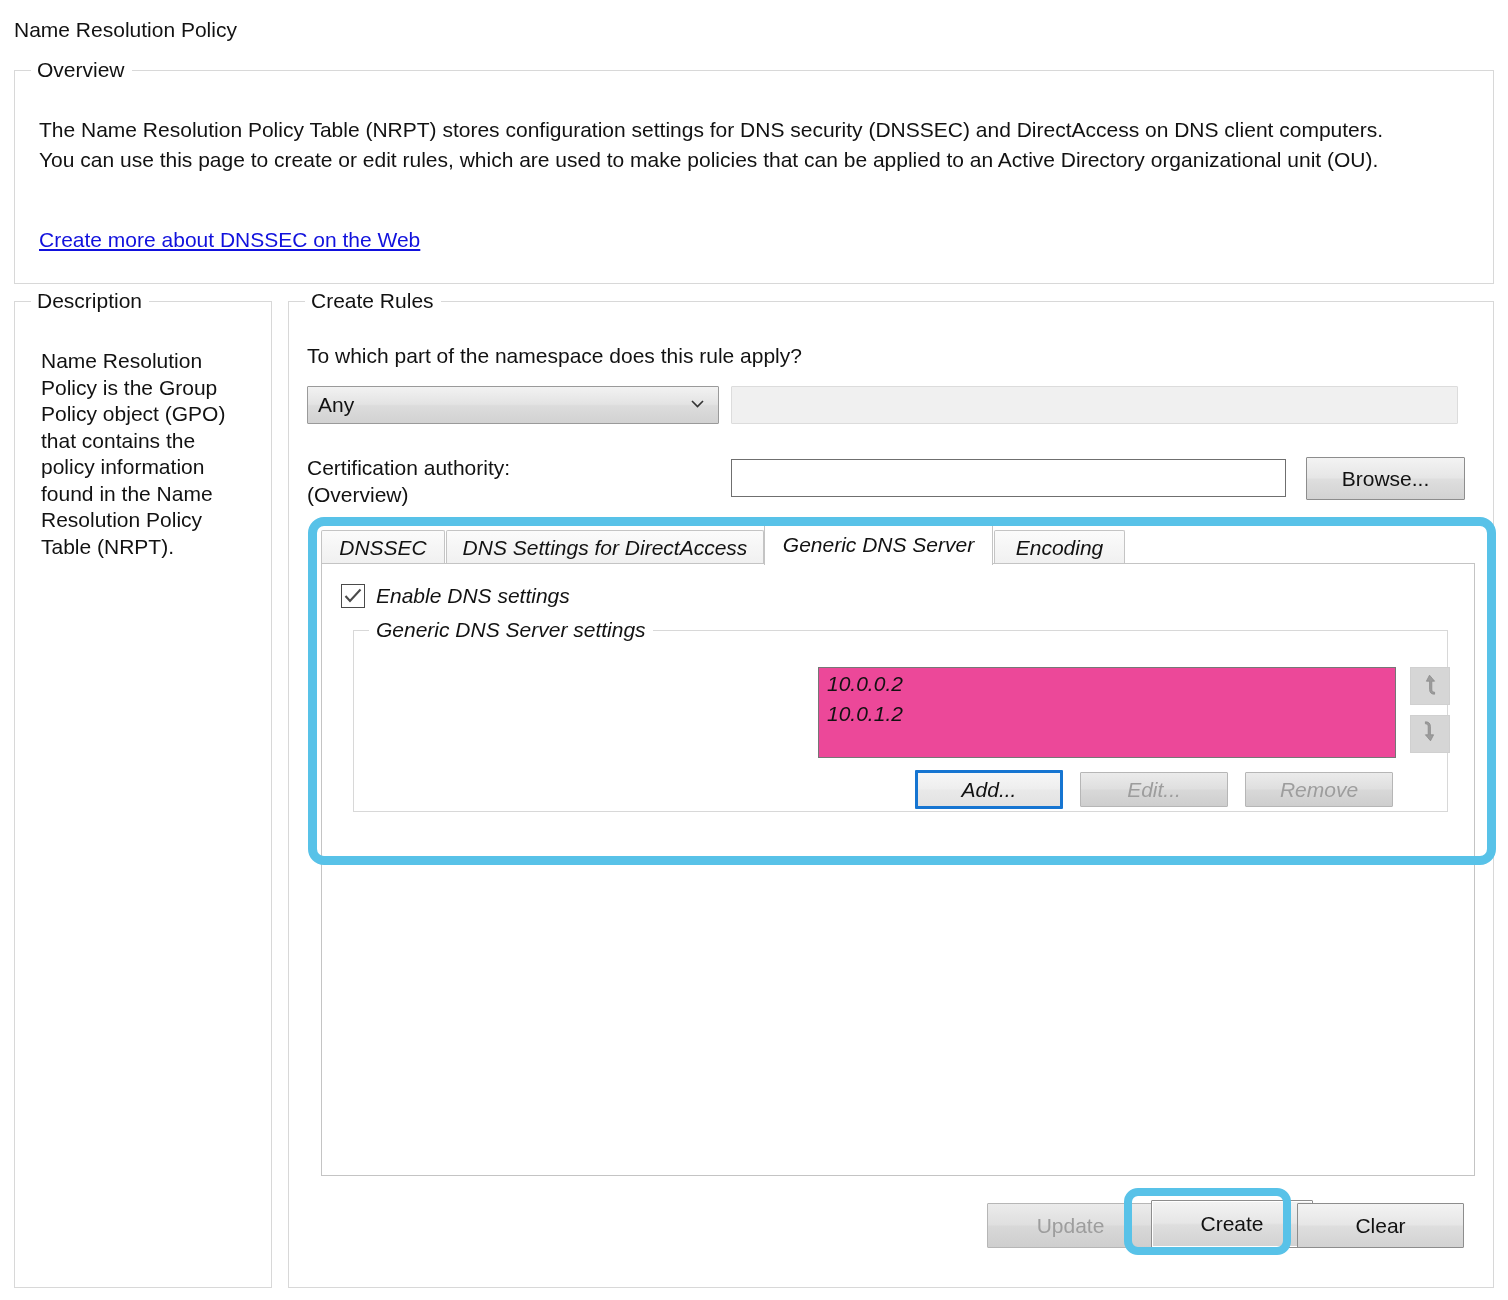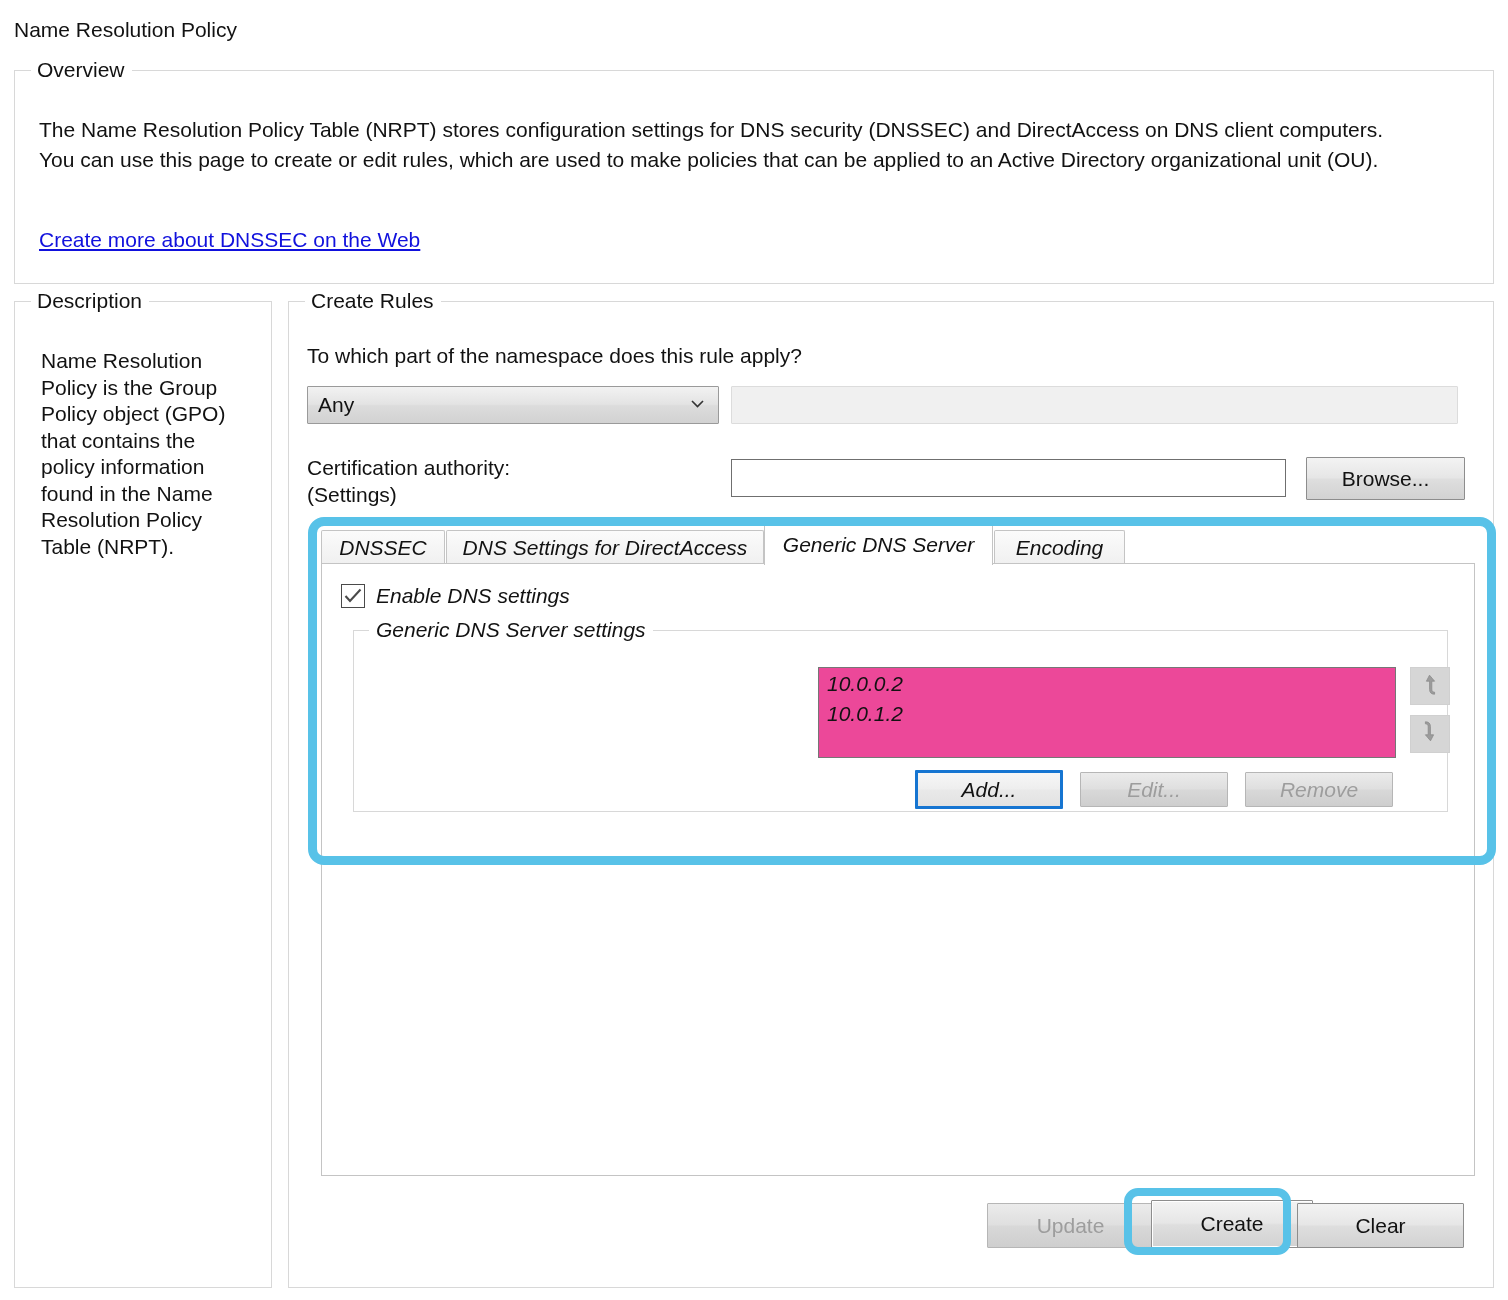--- a/index.html
+++ b/index.html
@@ -406,21 +406,21 @@
       <svg width="13" height="8" viewBox="0 0 13 8">
           <path d="M1 1 L6.5 6.6 L12 1" fill="none" stroke="#333" stroke-width="1.6"></path>
         </svg>
     </span>
   </div>
 
   <input id="namespace-value-field" type="text" disabled="" placeholder="" style="">
 
   <div id="ca-label">
     <div>Certification authority:</div>
-    <div>(Settings)</div>
+    <div>(Overview)</div>
   </div>
 
   <input id="ca-input" type="text" placeholder="" style="">
 
   <div class="btn" id="browse-button">Browse...</div>
 
   <div id="tabctl">
     <div id="tabstrip">
       <div class="tab" style="left:0px;   width:124px;">DNSSEC</div>
       <div class="tab" style="left:125px; width:318px;">DNS Settings for DirectAccess</div>

